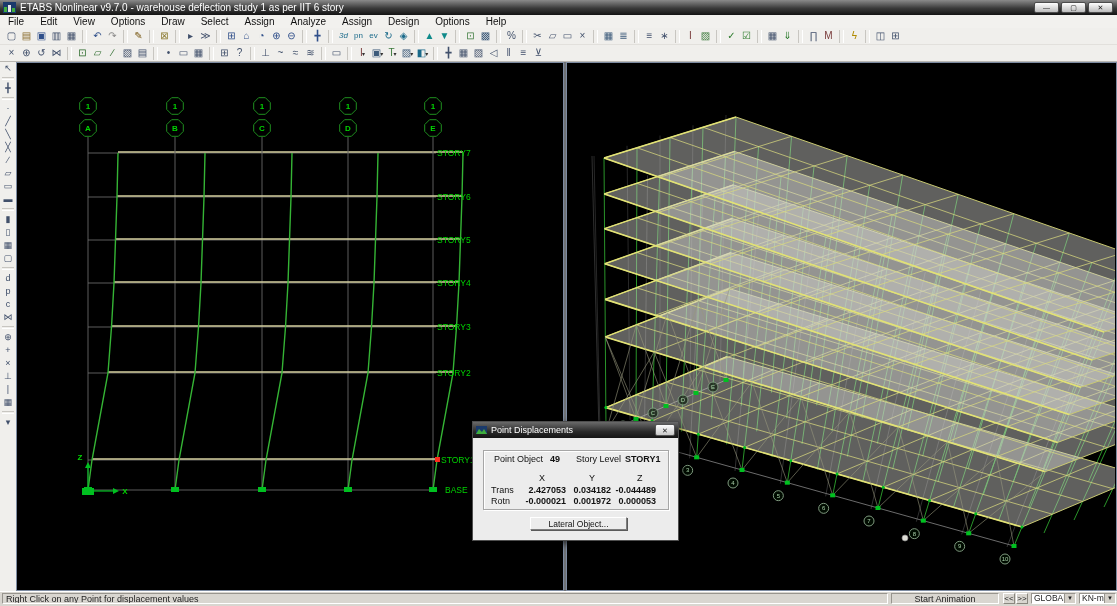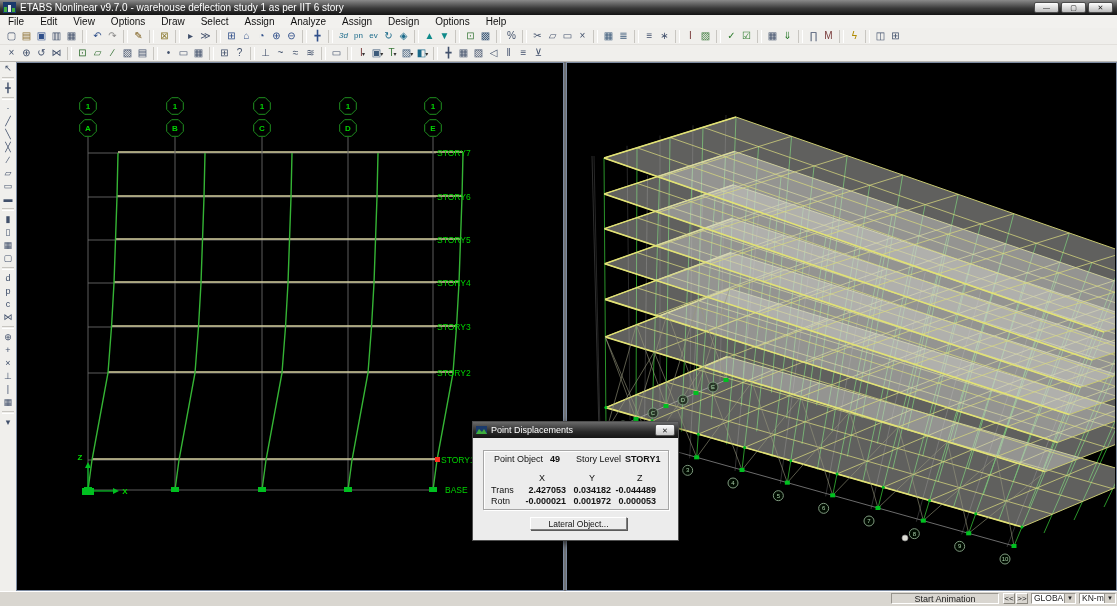--- a/index.html
+++ b/index.html
@@ -633,20 +633,21 @@
   <span class="dval" style="left:93px;top:63px;width:45px">0.034182</span>
   <span class="dval" style="left:136px;top:63px;width:47px">-0.044489</span>
   <span class="dtext" style="left:18px;top:74px">Rotn</span>
   <span class="dval" style="left:46px;top:74px;width:47px">-0.000021</span>
   <span class="dval" style="left:93px;top:74px;width:45px">0.001972</span>
   <span class="dval" style="left:136px;top:74px;width:47px">0.000053</span>
   <div class="dbtn">Lateral Object...</div>
 </div>
 
 <div class="statusbar">
+  <div class="scell" style="left:2px;width:886px">Right Click on any Point for displacement values</div>
   <div class="scell" style="left:891px;width:108px;text-align:center;padding-left:0">Start Animation</div>
   <div class="sbtn" style="left:1003px;width:12px">&lt;&lt;</div>
   <div class="sbtn" style="left:1016px;width:12px">&gt;&gt;</div>
   <div class="scombo" style="left:1031px;width:45px">
     <span class="txt">GLOBAL</span>
     <span class="arrow">▼</span>
   </div>
   <div class="scombo" style="left:1079px;width:37px">
     <span class="txt">KN-mm</span>
     <span class="arrow">▼</span>

